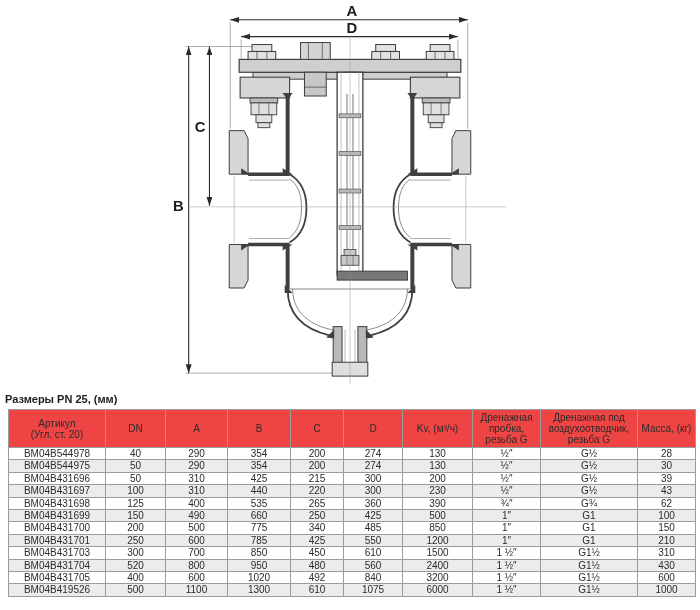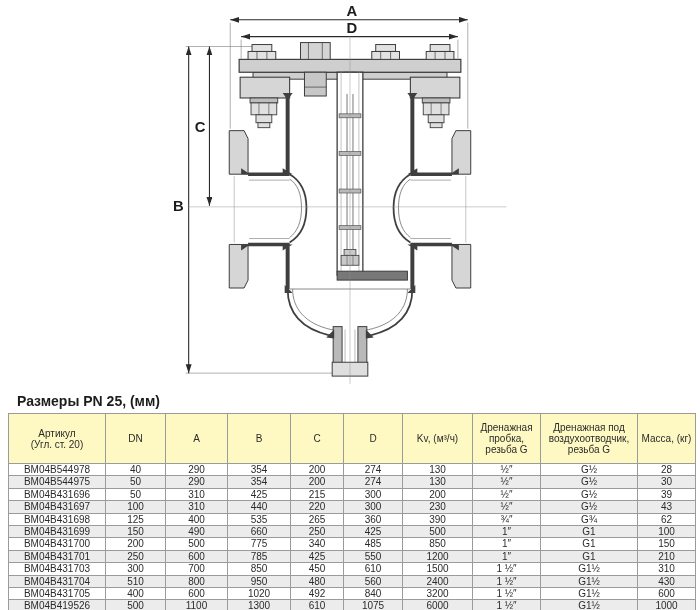--- a/index.html
+++ b/index.html
@@ -1,23 +1,23 @@
 <!DOCTYPE html>
 <html><head>
 <meta charset="utf-8">
 <style>
   html,body{margin:0;padding:0;background:#ffffff;}
   body{width:700px;height:610px;overflow:hidden;font-family:"Liberation Sans",sans-serif;}
   .page{width:700px;height:610px;background:#fff;}
   .drawing-wrap{width:700px;height:386px;}
   svg text.dim-label{font-family:"Liberation Sans",sans-serif;font-size:15px;font-weight:700;fill:#1c1c1c;}
-  .table-title{font-size:14px;font-weight:700;color:#1c1c1c;margin:7px 0 4px 17px;}
+  .table-title{font-size:11px;font-weight:700;color:#1c1c1c;margin:7px 0 4px 5px;}
   table.dims{table-layout:fixed;width:687px;margin-left:8px;border-collapse:collapse;border:1px solid #7a7a7a;}
   table.dims th,table.dims td{border:1px solid #9b9b9b;text-align:center;color:#2b2b2b;overflow:hidden;}
-  table.dims th{background:#fef9c3;font-weight:400;font-size:10px;line-height:11px;padding:8px 1px;white-space:pre-line;vertical-align:middle;}
+  table.dims th{background:#ef4444;font-weight:400;font-size:10px;line-height:11px;padding:2px 1px;white-space:pre-line;vertical-align:middle;}
   table.dims td{font-size:10px;line-height:11.4px;padding:0 2px;background:#fff;}
   table.dims tbody tr:nth-child(even) td{background:#ececec;}
 </style>
 </head>
 <body>
 
 <div class="page">
 
   <div class="drawing-wrap">
     <svg viewBox="0 0 700 390" width="700" height="386" xmlns="http://www.w3.org/2000/svg">
@@ -331,21 +331,21 @@
           <td>850</td>
           <td>450</td>
           <td>610</td>
           <td>1500</td>
           <td>1 ½″</td>
           <td>G1½</td>
           <td>310</td>
         </tr>
         <tr>
           <td>BM04B431704</td>
-          <td>510</td>
+          <td>520</td>
           <td>800</td>
           <td>950</td>
           <td>480</td>
           <td>560</td>
           <td>2400</td>
           <td>1 ½″</td>
           <td>G1½</td>
           <td>430</td>
         </tr>
         <tr>

